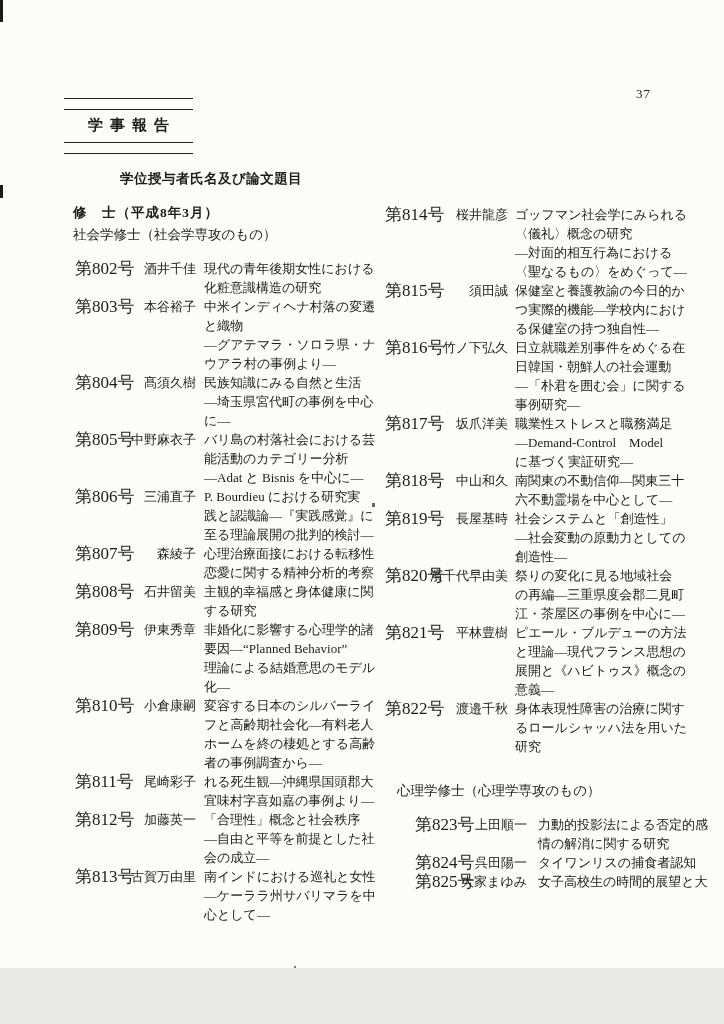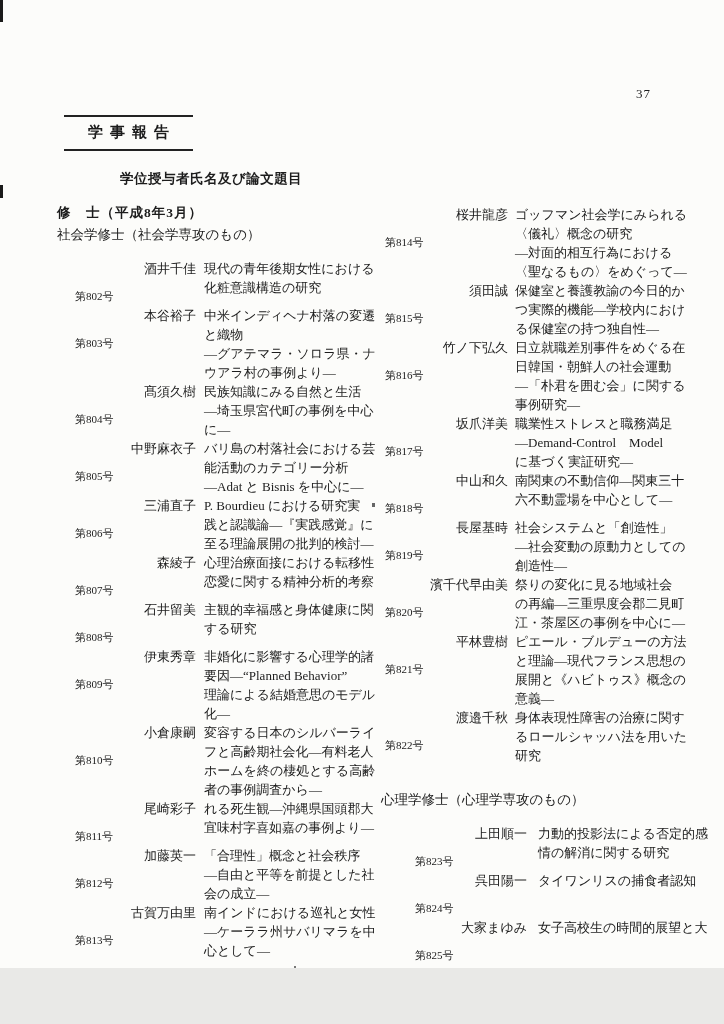--- a/index.html
+++ b/index.html
@@ -10,44 +10,44 @@
     background:#fcfcfa;
     color:#1c1c1c;
     font-family:"Liberation Serif","DejaVu Serif",serif;
     overflow:hidden;
   }
   .page-number{
     position:absolute;left:636px;top:86px;
     font-size:13px;letter-spacing:1px;
   }
   .title-box{
-    position:absolute;left:64px;top:115px;width:129px;
+    position:absolute;left:64px;top:98px;width:129px;
     border-top:1px solid #222;border-bottom:1px solid #222;
-    padding:0 0;
+    padding:10px 0;
   }
   .title-box-inner{
     border-top:1px solid #222;border-bottom:1px solid #222;
     padding:6px 0 7px 0;
     text-align:center;
     font-family:"Liberation Sans","DejaVu Sans",sans-serif;
     font-weight:bold;font-size:15px;letter-spacing:7px;text-indent:7px;
   }
   .subtitle{
     position:absolute;left:120px;top:170px;
     font-size:13.5px;letter-spacing:0.5px;font-weight:bold;
   }
   .col{position:absolute;}
   .col-left{left:57px;top:202px;width:330px;}
   .col-right{left:381px;top:205px;width:343px;}
-  .sec-heading{font-size:13.5px;line-height:22px;white-space:nowrap;}
+  .sec-heading{font-size:13.5px;line-height:22px;white-space:nowrap;margin-left:16px;}
   .sec-heading.degree{font-weight:bold;letter-spacing:1px;}
   .entry{display:flex;align-items:flex-start;font-size:13px;line-height:19px;margin-left:18px;}
   .col-right .entry{margin-left:4px;}
   .col-right .entry.indent{margin-left:34px;}
-  .no{flex:none;width:55px;white-space:nowrap;font-size:11px;margin-top:28px;}
+  .no{flex:none;width:55px;white-space:nowrap;font-size:17px;}
   .col-right .no{width:57px;}
   .name{flex:none;width:66px;display:flex;justify-content:flex-end;white-space:nowrap;margin-right:8px;overflow:visible;}
   .col-right .name{margin-right:7px;}
   .col-right .entry.indent .name{width:55px;margin-right:11px;}
   .title{flex:none;}
   .tline{white-space:nowrap;}
   .entry + .sec-heading{margin-top:24px;}
   .sec-heading + .entry{margin-top:13px;}
   .sec-heading + .sec-heading{margin-top:0px;}
   .artifact{position:absolute;background:#1a1a1a;}

